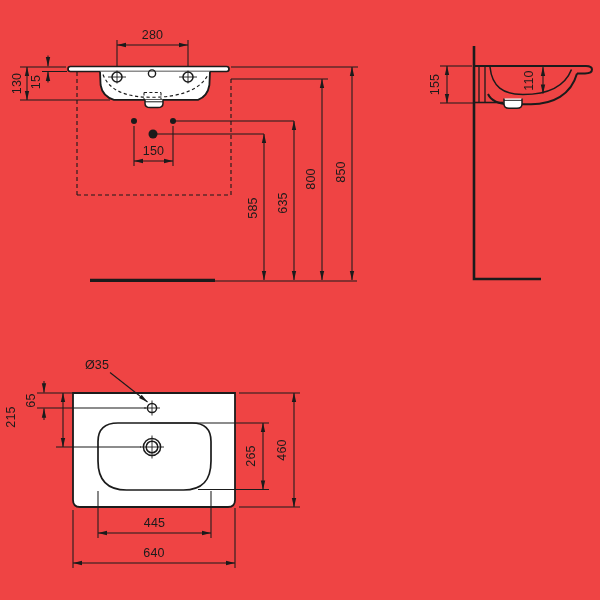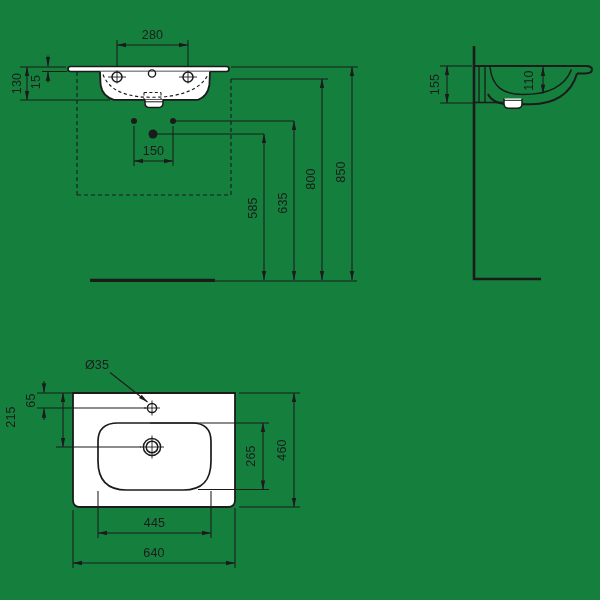--- a/index.html
+++ b/index.html
@@ -1,16 +1,16 @@
 <!DOCTYPE html>
 <html><head>
 <meta charset="utf-8">
 <style>
   html,body{margin:0;padding:0;background:#ffffff;}
-  .stage{width:600px;height:600px;position:relative;background:#15803d;overflow:hidden;}
+  .stage{width:600px;height:600px;position:relative;background:#ef4444;overflow:hidden;}
   svg{display:block;}
   text{
     font-family:"Liberation Sans","DejaVu Sans",sans-serif;
     font-size:12.5px;
     fill:#1b1b1b;
     stroke:none;
   }
   .dimtxt{letter-spacing:0.2px;}
 </style>
 </head>

